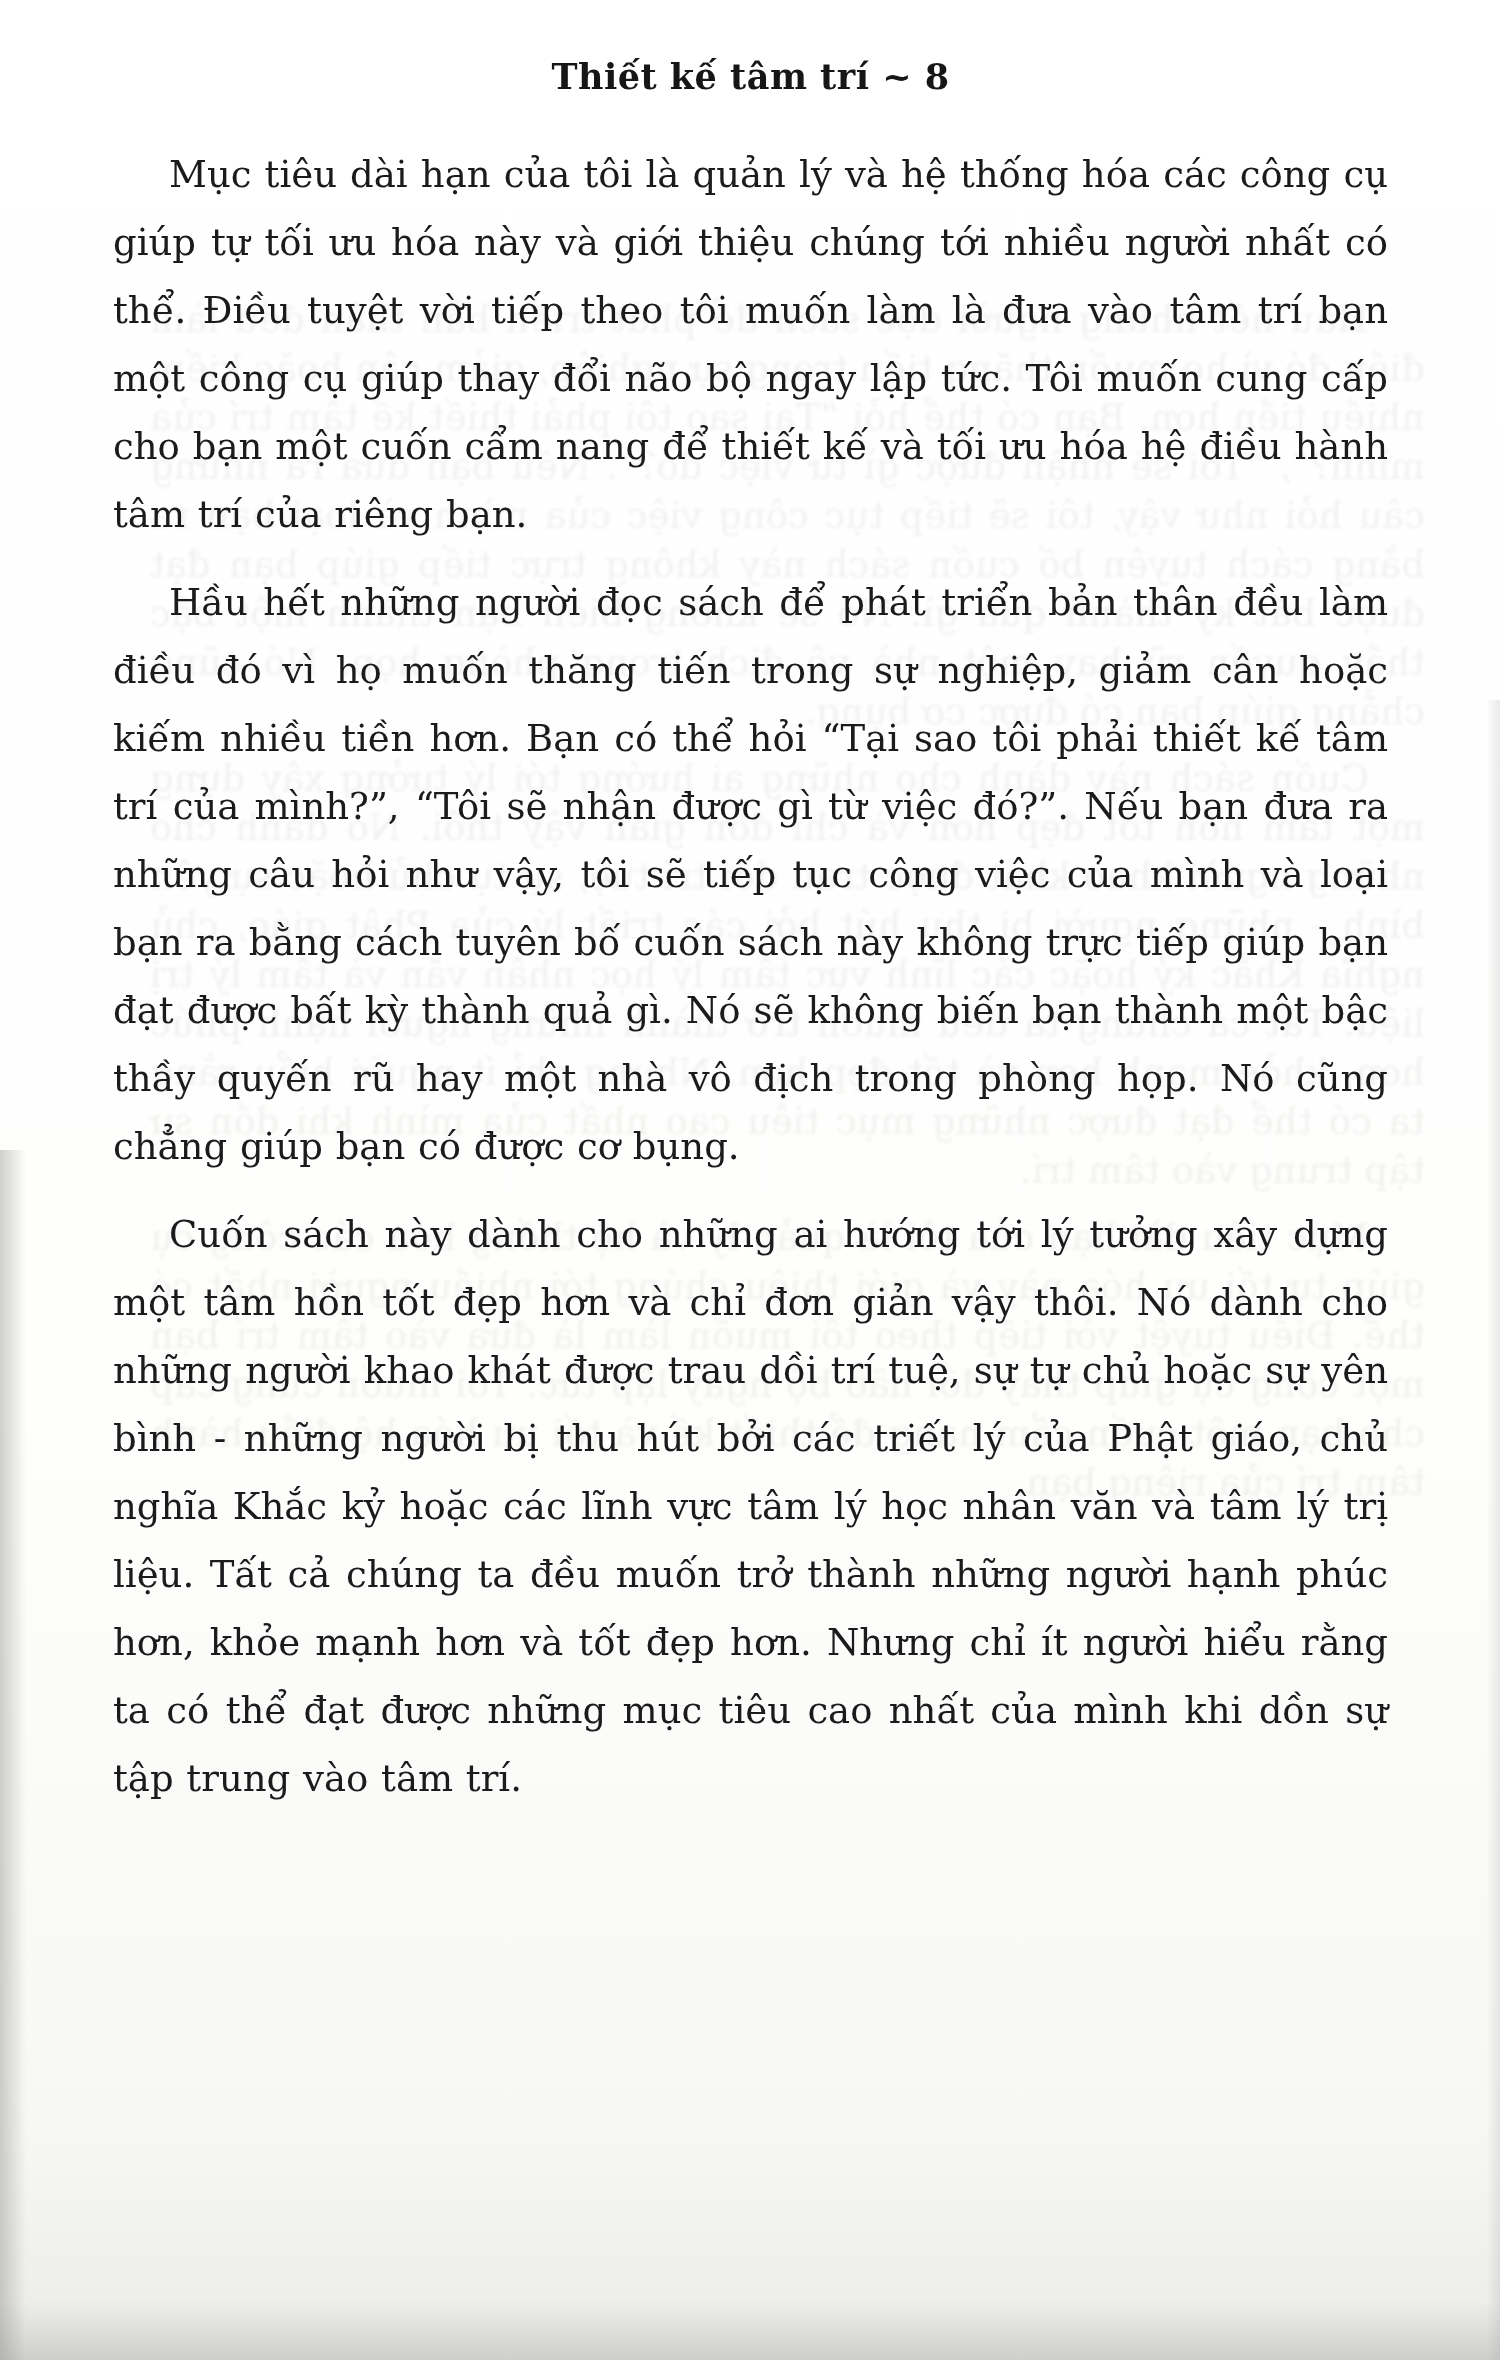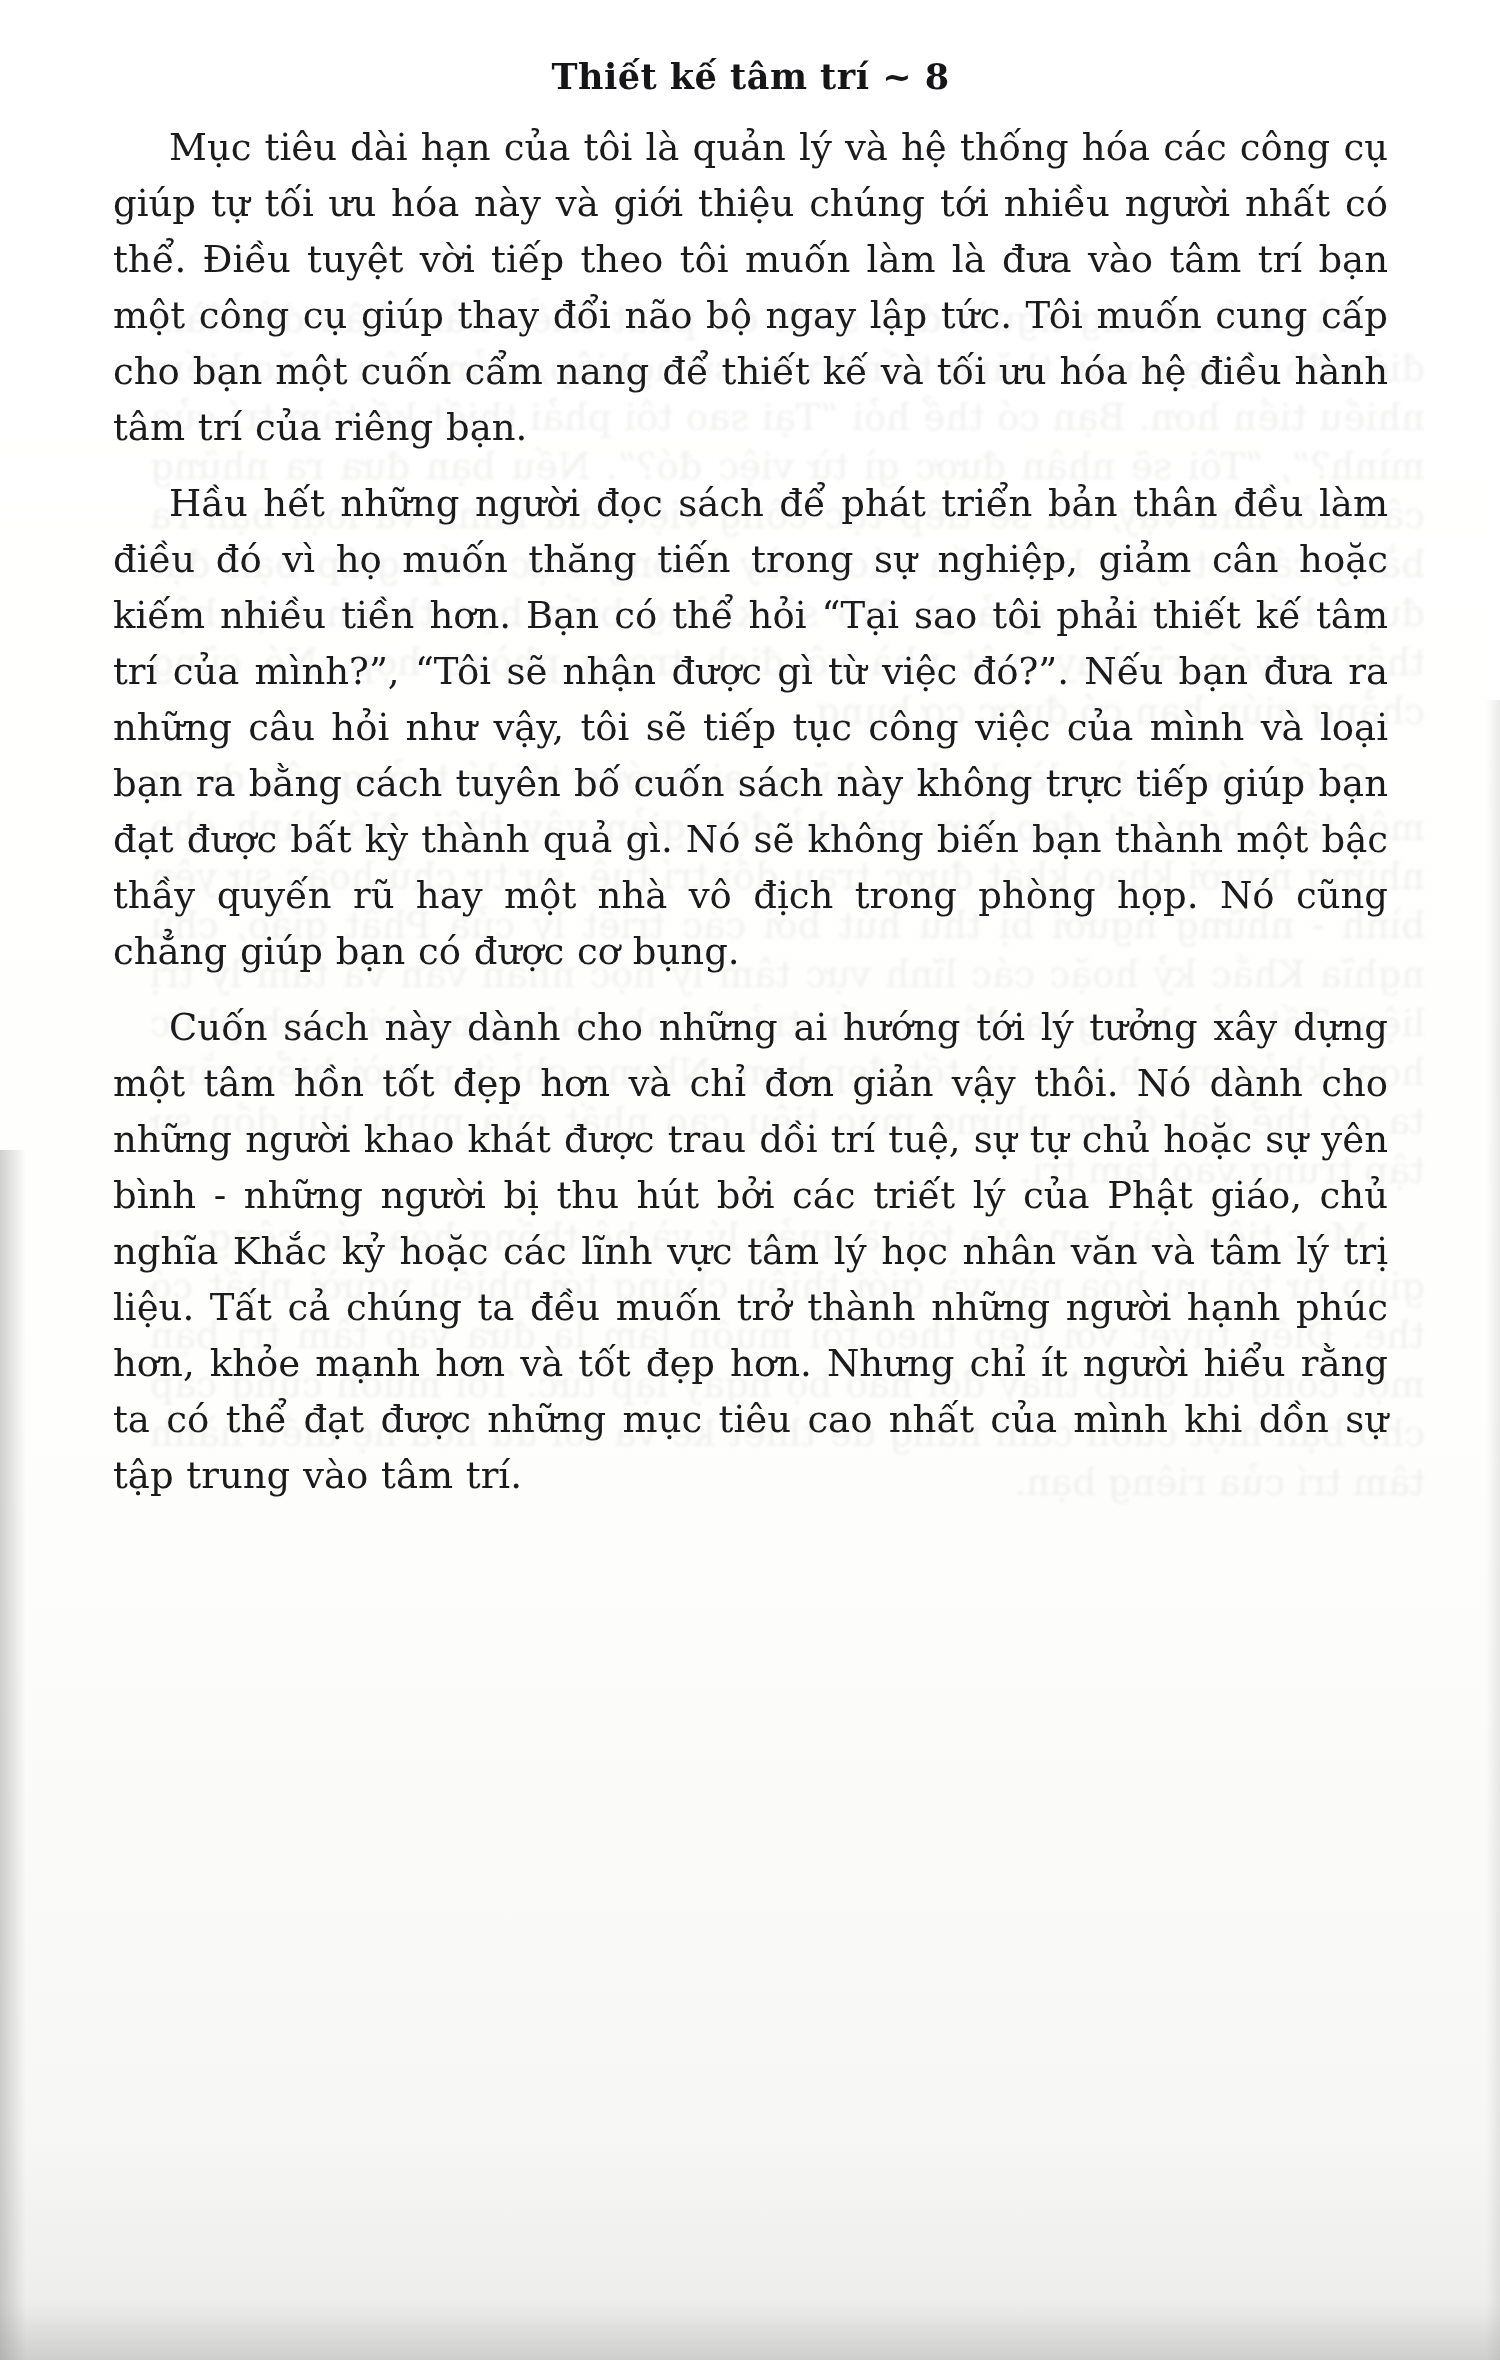--- a/index.html
+++ b/index.html
@@ -47,26 +47,26 @@
     right: 112px;
     top: 56px;
     z-index: 2;
     color: #1b1b1d;
   }
   .header {
     text-align: center;
     font-weight: bold;
     font-size: 35px;
     letter-spacing: 0.5px;
-    margin-bottom: 23px;
+    margin-bottom: 44px;
     color: #161618;
   }
   .para {
     font-size: 37px;
-    line-height: 56px;
+    line-height: 68px;
     text-align: justify;
     text-indent: 56px;
     margin: 0 0 20px 0;
     word-spacing: 1px;
   }
   
   .edge-left {
     position: absolute;
     left: 0;
     top: 1150px;

